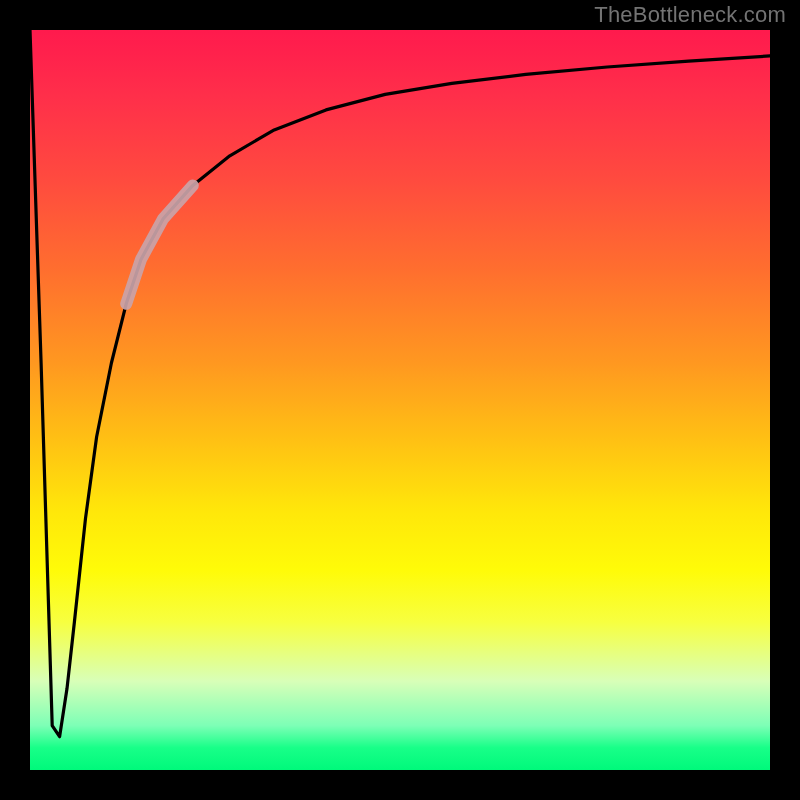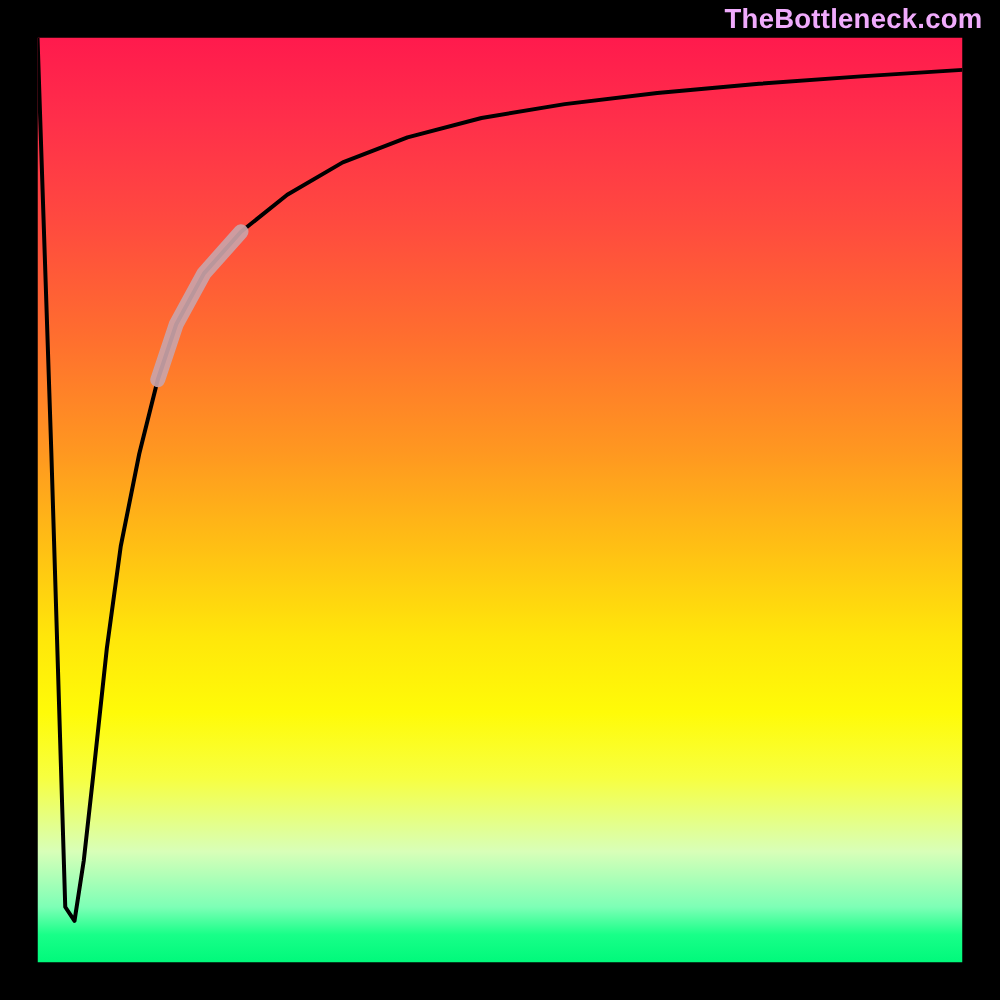--- a/index.html
+++ b/index.html
@@ -14,24 +14,24 @@
   .frame {
     position: relative;
     width: 800px;
     height: 800px;
     background: #000;
   }
   .attribution {
     position: absolute;
     top: 2px;
     right: 14px;
-    color: #f0abfc;
+    color: #737373;
     font-size: 22px;
     letter-spacing: 0.2px;
-    font-weight: 700;
+    font-weight: 400;
   }
   .plot {
     position: absolute;
     left: 30px;
     top: 30px;
     width: 740px;
     height: 740px;
     overflow: hidden;
   }
   .gradient {

